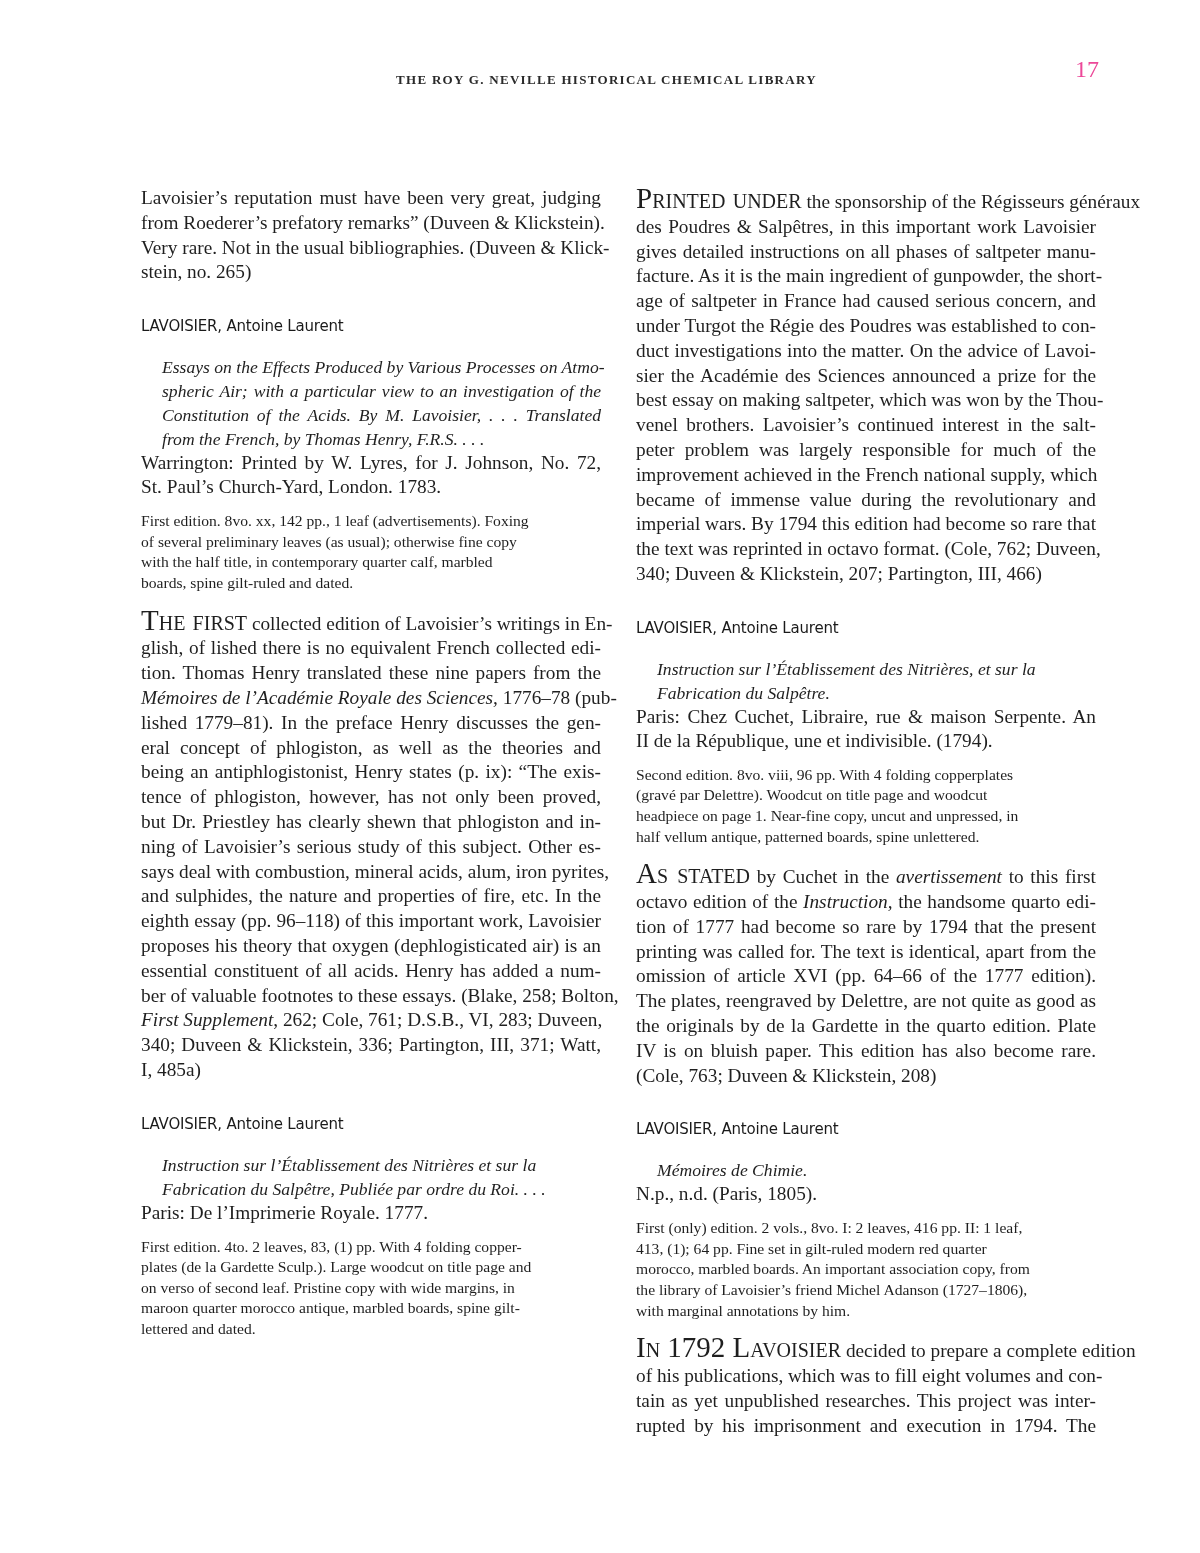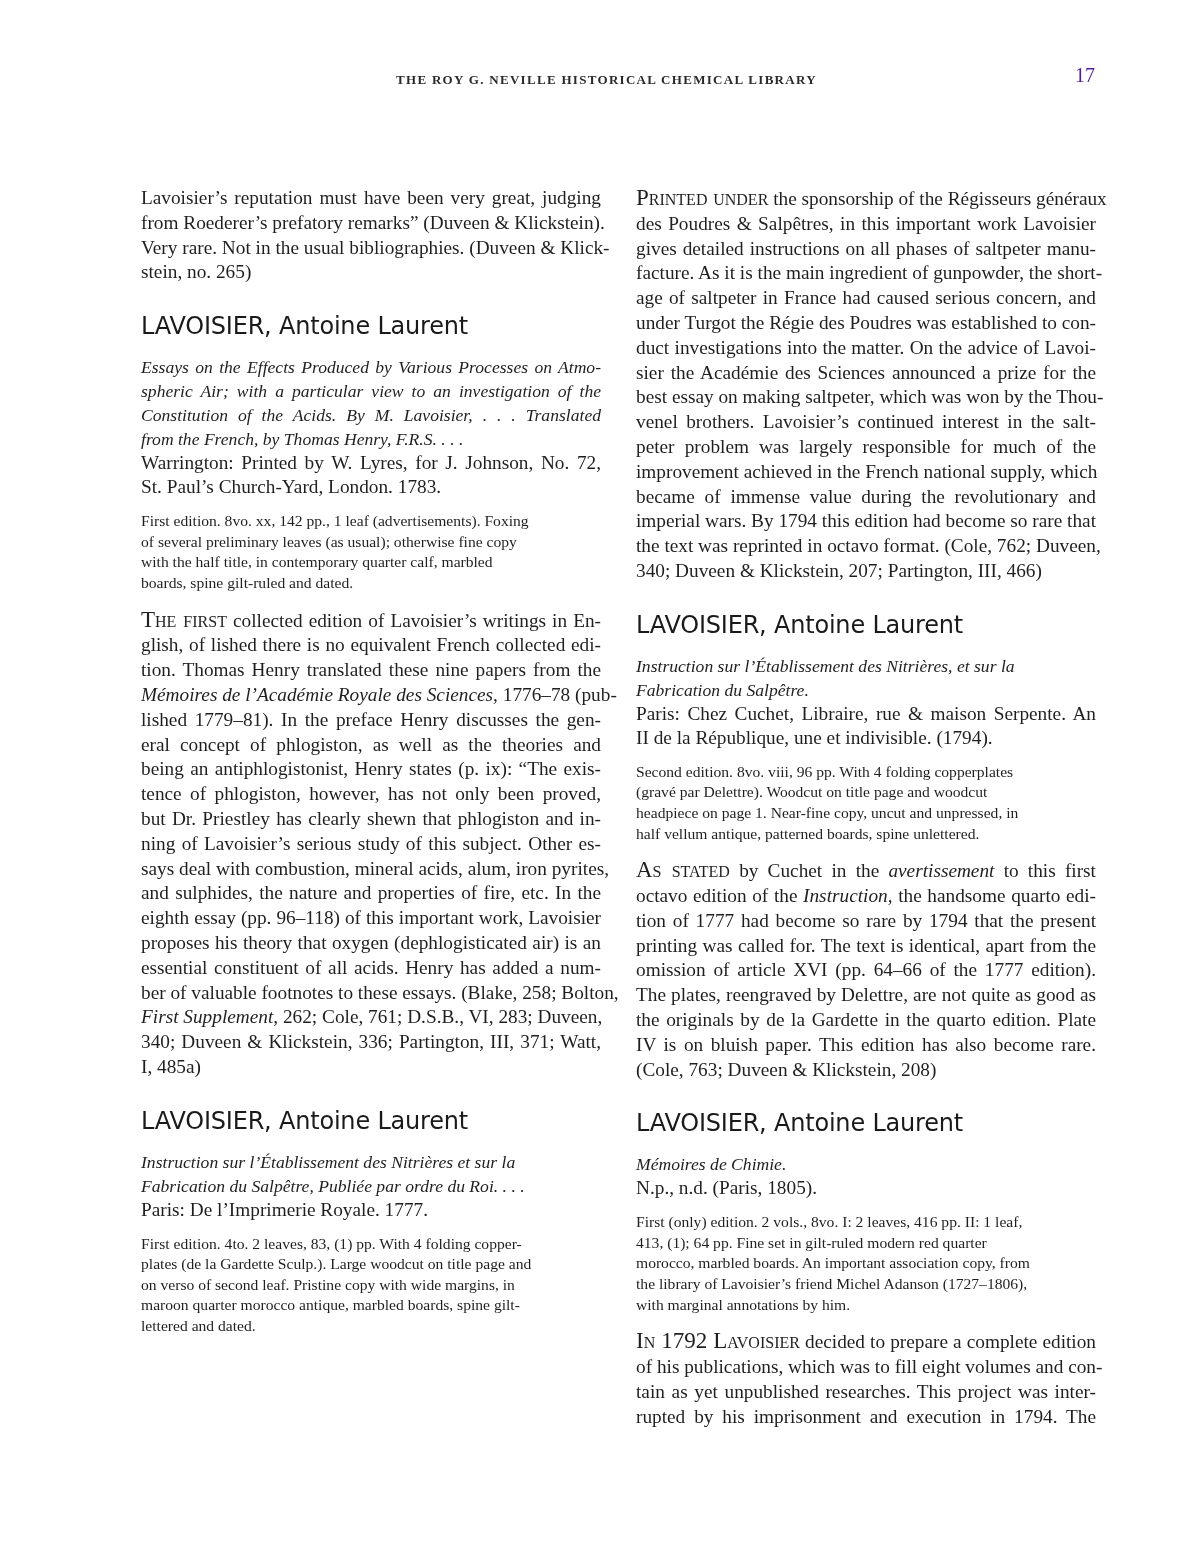--- a/index.html
+++ b/index.html
@@ -1,34 +1,34 @@
 <!DOCTYPE html>
 <html><head>
 <meta charset="utf-8">
 <style>
   html, body { margin: 0; padding: 0; background: #ffffff; }
   body { width: 1200px; height: 1553px; position: relative; overflow: hidden; color: #1f1f1f;
          font-family: "Liberation Serif", "DejaVu Serif", serif; }
   .running-head { position: absolute; top: 72px; left: 396px; font-size: 13px; letter-spacing: 1.3px;
                   font-weight: bold; color: #2a2a2a; text-transform: uppercase; }
-  .folio { position: absolute; top: 64px; left: 1075px; font-size: 20px; color: #4c1d95; }
+  .folio { position: absolute; top: 56px; left: 1075px; font-size: 24px; color: #ec4899; }
   .col { position: absolute; top: 186px; width: 460px; }
   .col.left { left: 141px; }
   .col.right { left: 636px; }
   .line { display: block; white-space: nowrap; text-align: justify; text-align-last: justify; }
   .line.last { text-align-last: left; }
   .body-text { font-size: 19.3px; line-height: 24.8px; }
-  .heading { font-family: "DejaVu Sans", "Liberation Sans", sans-serif; font-size: 24px; line-height: 26px;
+  .heading { font-family: "DejaVu Sans", "Liberation Sans", sans-serif; font-size: 15px; line-height: 26px;
              margin: 28px 0 16px; color: #1a1a1a; letter-spacing: -0.2px; }
-  .title { font-style: italic; font-size: 17.6px; line-height: 24px; }
+  .title { font-style: italic; font-size: 17.6px; line-height: 24px; margin-left: 21px; }
   .imprint { font-size: 19.3px; line-height: 24px; }
   .note { font-size: 15.6px; line-height: 20.6px; margin-top: 12px; }
   .para { margin-top: 14px; }
   .sc { font-variant: small-caps; }
-  .dropcap { font-size: 23px; }
+  .dropcap { font-size: 29px; }
   i { font-style: italic; }
 </style>
 </head>
 <body>
 
 <div class="running-head">The Roy G. Neville Historical Chemical Library</div>
 <div class="folio">17</div>
 
 <div class="col left">
   <div class="body-text">

